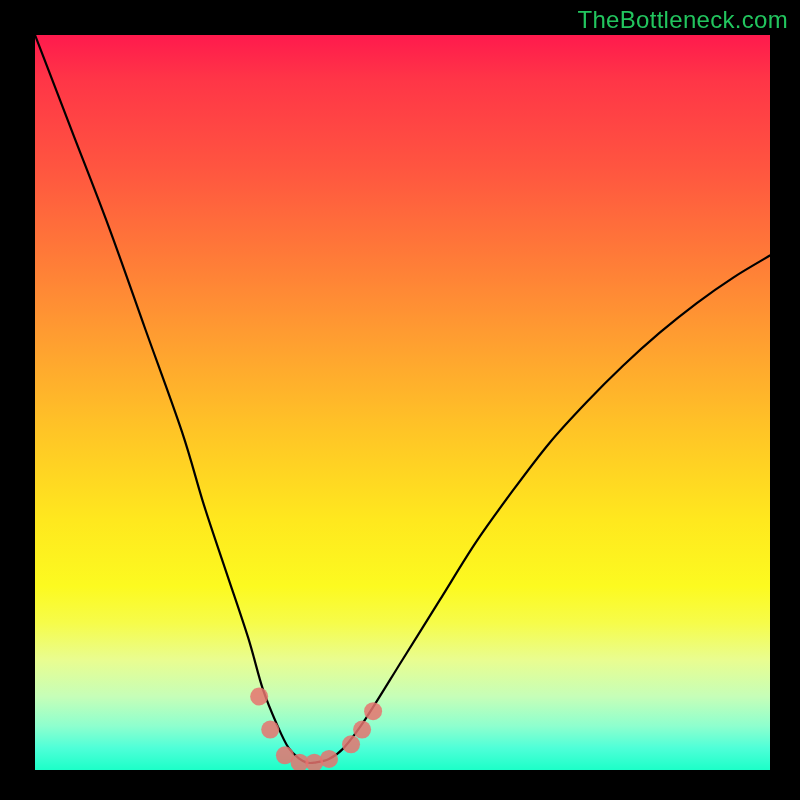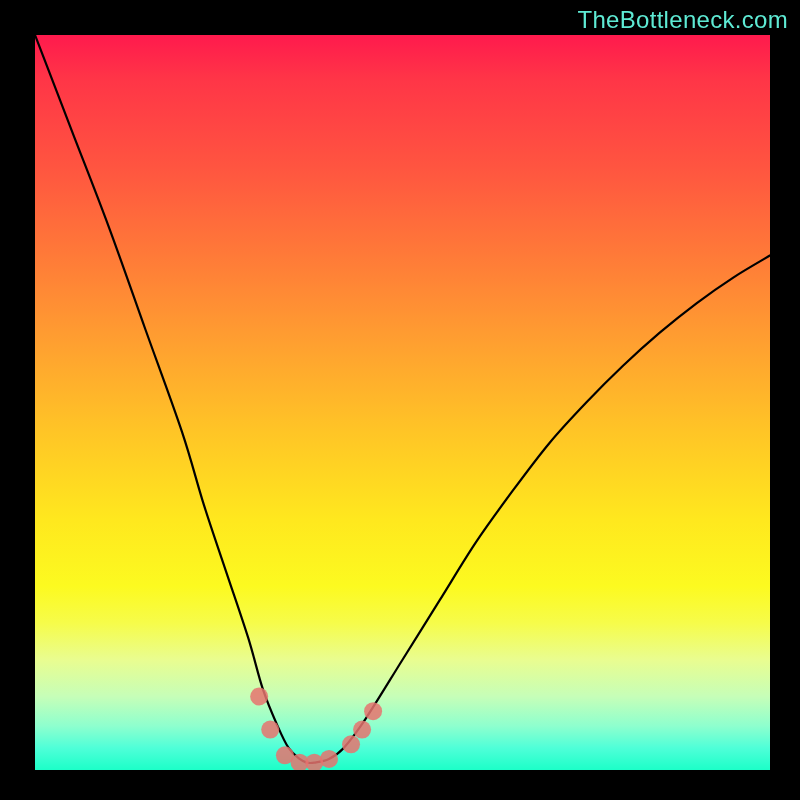--- a/index.html
+++ b/index.html
@@ -31,21 +31,21 @@
       #c6feb8 90%,
       #8effce 94%,
       #4fffd8 97%,
       #1cffc8 100%
     );
   }
   .watermark {
     position: absolute;
     top: 6px;
     right: 12px;
-    color: #5eead4;
+    color: #22c55e;
     font-size: 24px;
     font-weight: 500;
     letter-spacing: 0.3px;
     z-index: 5;
   }
   svg.curve {
     position: absolute;
     left: 0;
     top: 0;
     width: 735px;

